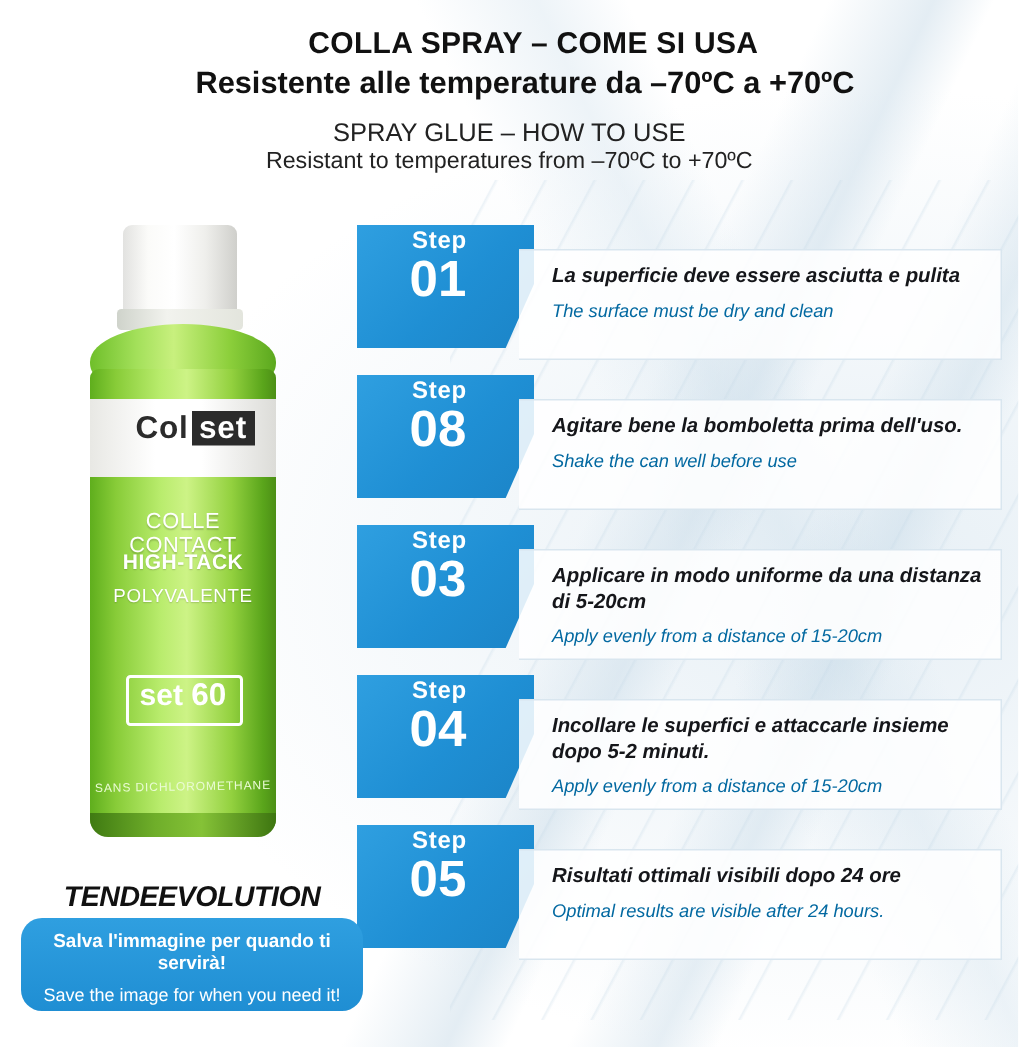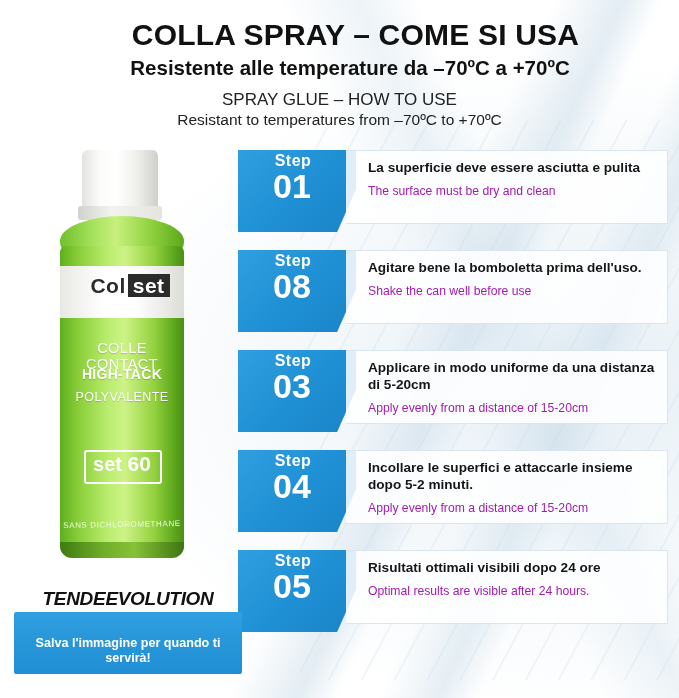--- a/index.html
+++ b/index.html
@@ -37,21 +37,21 @@
     pointer-events: none;
   }
 
   
   .header {
     position: absolute;
     top: 18px; left: 0; width: 679px;
     text-align: center;
   }
   .title-it {
-    font-size: 30px;
+    font-size: 20px;
     font-weight: bold;
     color: #111111;
     letter-spacing: 0.2px;
     line-height: 1.12;
     padding-left: 32px;
   }
   .subtitle-it {
     font-size: 20.5px;
     font-weight: bold;
     color: #111111;
@@ -196,36 +196,37 @@
     margin-left: -8px;
   }
   .step-num {
     font-size: 34px;
     font-weight: bold;
     line-height: 0.95;
     margin-left: -10px;
   }
   .step-panel {
     position: absolute;
-    left: 108px; top: 0;
+    left: 108px; top: 16px;
     width: 322px; height: 74px;
     background: rgba(255,255,255,0.86);
     border: 1px solid #d9e6ef;
     border-left: none;
     padding: 9px 8px 0 22px;
+    font-style: italic;
   }
   .step-it {
     font-size: 13.6px;
     font-weight: bold;
     color: #15161a;
     line-height: 1.25;
   }
   .step-en {
     font-size: 12.2px;
-    color: #a21caf;
+    color: #0369a1;
     margin-top: 7px;
     line-height: 1.2;
   }
 
   
   .tende {
     position: absolute;
     left: 18px; top: 588px;
     width: 220px;
     font-size: 19px;
@@ -233,24 +234,24 @@
     font-style: italic;
     color: #111111;
     letter-spacing: -0.3px;
     text-align: center;
   }
   .cta {
     position: absolute;
     left: 14px; top: 612px;
     width: 228px; height: 62px;
     background: linear-gradient(180deg,#2f9fe0 0%, #1f8ed3 100%);
-    border-radius: 2px;
+    border-radius: 14px;
     color: #ffffff;
     text-align: center;
-    padding-top: 24px;
+    padding-top: 8px;
   }
   .cta-it {
     font-size: 12.6px; font-weight: bold; line-height: 1.22;
   }
   .cta-en {
     font-size: 12px; margin-top: 5px; line-height: 1.2;
   }
 </style>
 </head>
 <body>

